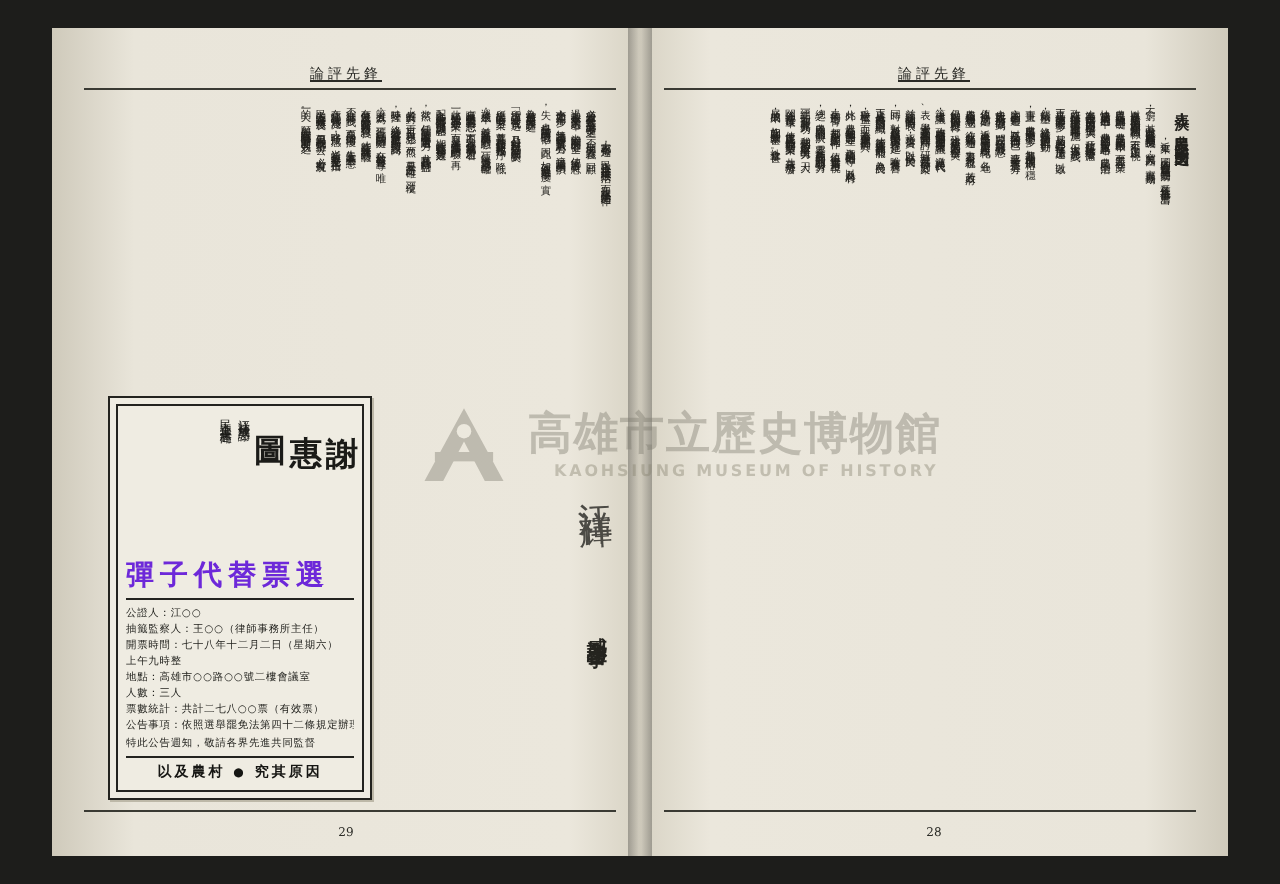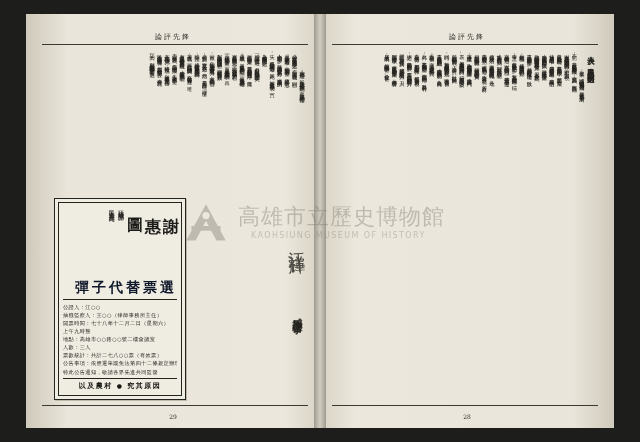--- a/index.html
+++ b/index.html
@@ -52,20 +52,21 @@
   
   .hdr {
     position: absolute;
     top: 18px;
     width: 100%;
     text-align: center;
     font-family: "DejaVu Sans", sans-serif;
     font-size: 7px;
     letter-spacing: 2px;
     color: #2a2a26;
+    text-decoration: underline;
   }
   .rule {
     position: absolute;
     height: 1px;
     background: #3a3a33;
   }
   .rule.top { top: 30px; }
   .rule.bot { bottom: 22px; }
   .page.left  .rule { left: 16px; right: 12px; }
   .page.right .rule { left: 12px; right: 16px; }
@@ -155,26 +156,26 @@
     text-orientation: upright;
     font-family: "DejaVu Serif", serif;
     font-size: 6px;
     letter-spacing: 1px;
     color: #1b1b18;
     line-height: 1.2;
   }
   .ad-title {
     position: absolute;
     top: 80px; left: 8px; right: 8px;
-    text-align: right;
+    text-align: left;
     font-family: "DejaVu Serif", serif;
     font-weight: bold;
     font-size: 14px;
     letter-spacing: 3px;
-    color: #0f172a;
+    color: #6d28d9;
   }
   .ad-divider {
     position: absolute;
     left: 8px; right: 8px;
     height: 1px;
     background: #23231f;
   }
   .ad-lines {
     position: absolute;
     left: 8px; right: 8px;
@@ -222,26 +223,27 @@
     font-family: "DejaVu Serif", serif;
     font-weight: bold;
     font-size: 10px;
     letter-spacing: 2px;
     color: #25241f;
   }
 
   
   .watermark {
     position: absolute;
-    left: 154px;
+    left: 180px;
     top: 184px;
     width: 330px;
     height: 62px;
     pointer-events: none;
     opacity: .40;
+    font-weight: bold;
   }
   .wm-logo {
     position: absolute;
     left: 0; top: 2px;
     width: 52px; height: 52px;
   }
   .wm-cn {
     position: absolute;
     left: 58px; top: 4px;
     font-family: "DejaVu Serif", serif;

